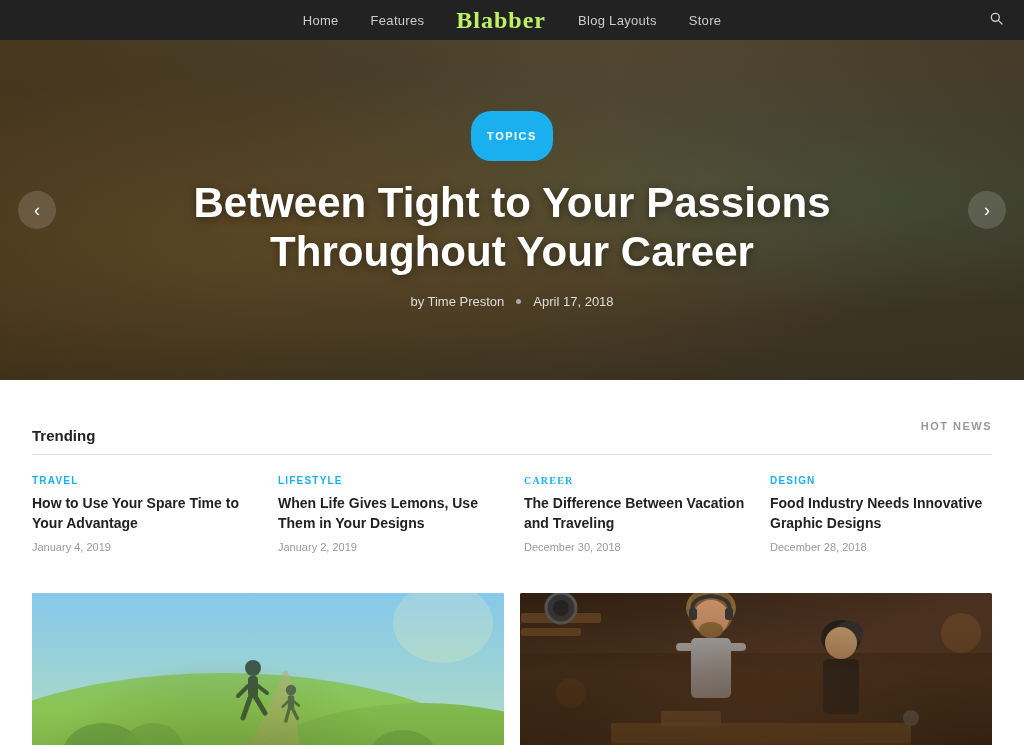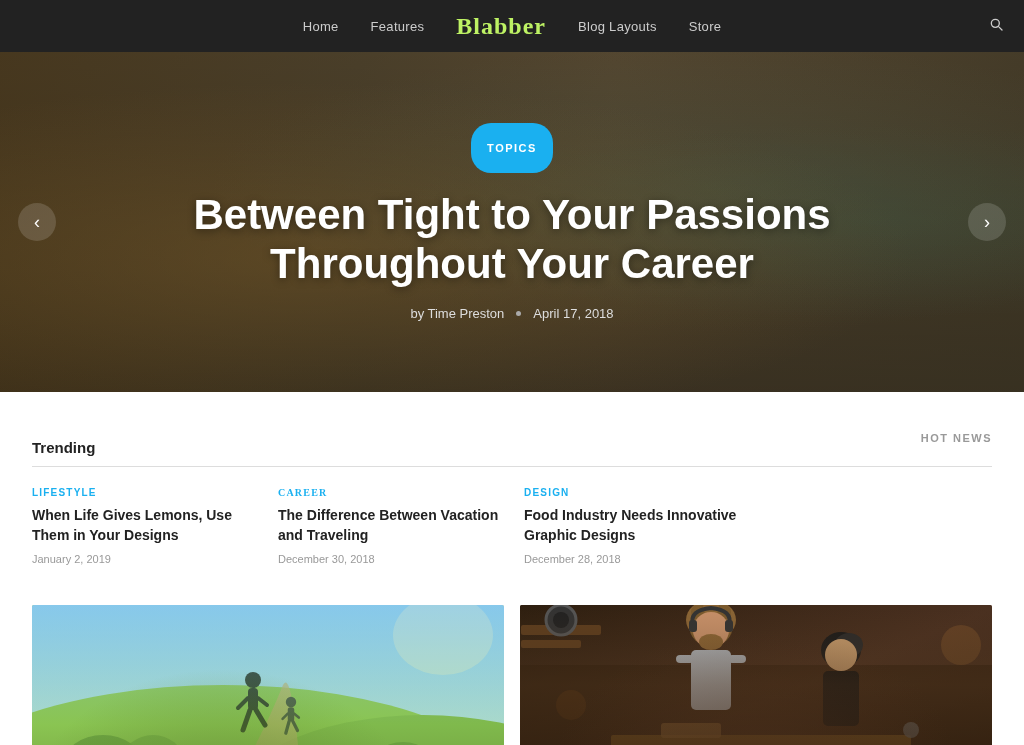--- a/index.html
+++ b/index.html
@@ -4,21 +4,21 @@
   <style>
     * { margin: 0; padding: 0; box-sizing: border-box; }
     body { font-family: 'Georgia', serif; background: #fff; width: 1024px; overflow-x: hidden; }
 
     
     nav {
       background: #222;
       display: flex;
       align-items: center;
       justify-content: center;
-      height: 52px;
+      height: 40px;
       position: relative;
     }
     .nav-links {
       display: flex;
       align-items: center;
       gap: 32px;
       list-style: none;
     }
     .nav-links li a {
       color: #ccc;
@@ -306,20 +306,25 @@
     <span>›</span>
   </button>
 </div>
 
 <section class="trending-section">
   <div class="section-header">
     <span class="section-title">Trending</span>
     <span class="hot-news-label">HOT NEWS</span>
   </div>
   <div class="trending-grid" id="trending-grid">
+  <div class="trending-item">
+      <div class="article-category cat-travel">TRAVEL</div>
+      <div class="article-title">How to Use Your Spare Time to Your Advantage</div>
+      <div class="article-date">January 4, 2019</div>
+    </div>
       <div class="trending-item">
       <div class="article-category cat-lifestyle">LIFESTYLE</div>
       <div class="article-title">When Life Gives Lemons, Use Them in Your Designs</div>
       <div class="article-date">January 2, 2019</div>
     </div>
       <div class="trending-item">
       <div class="article-category cat-career">CAREER</div>
       <div class="article-title">The Difference Between Vacation and Traveling</div>
       <div class="article-date">December 30, 2018</div>
     </div>

